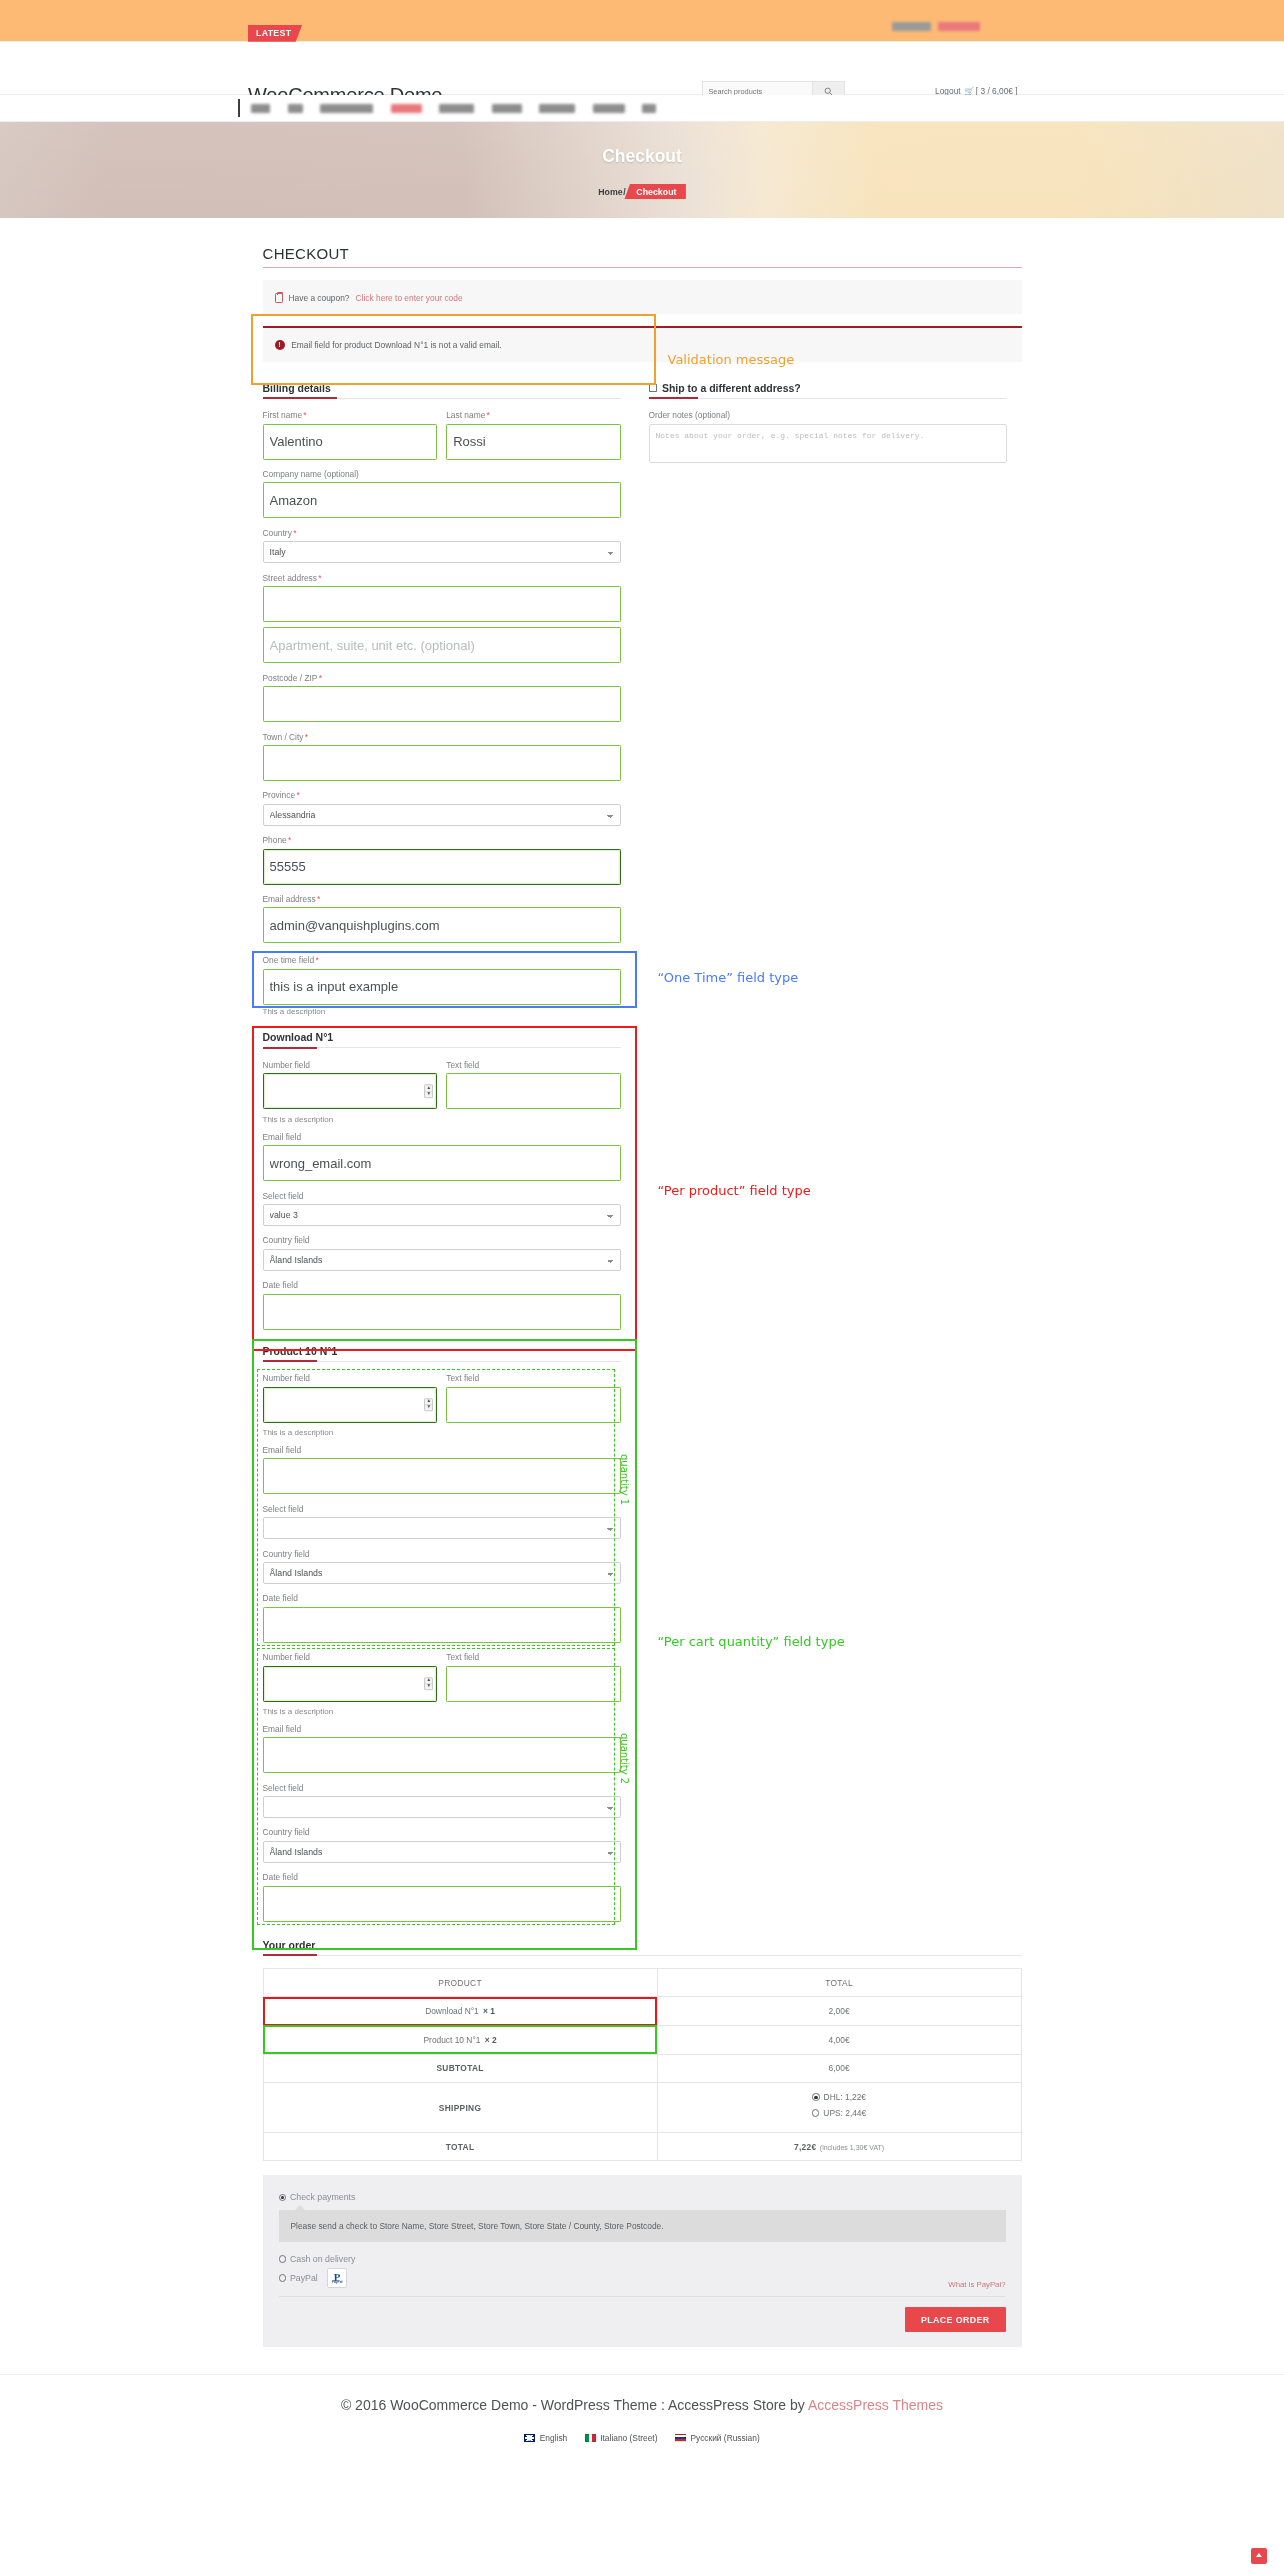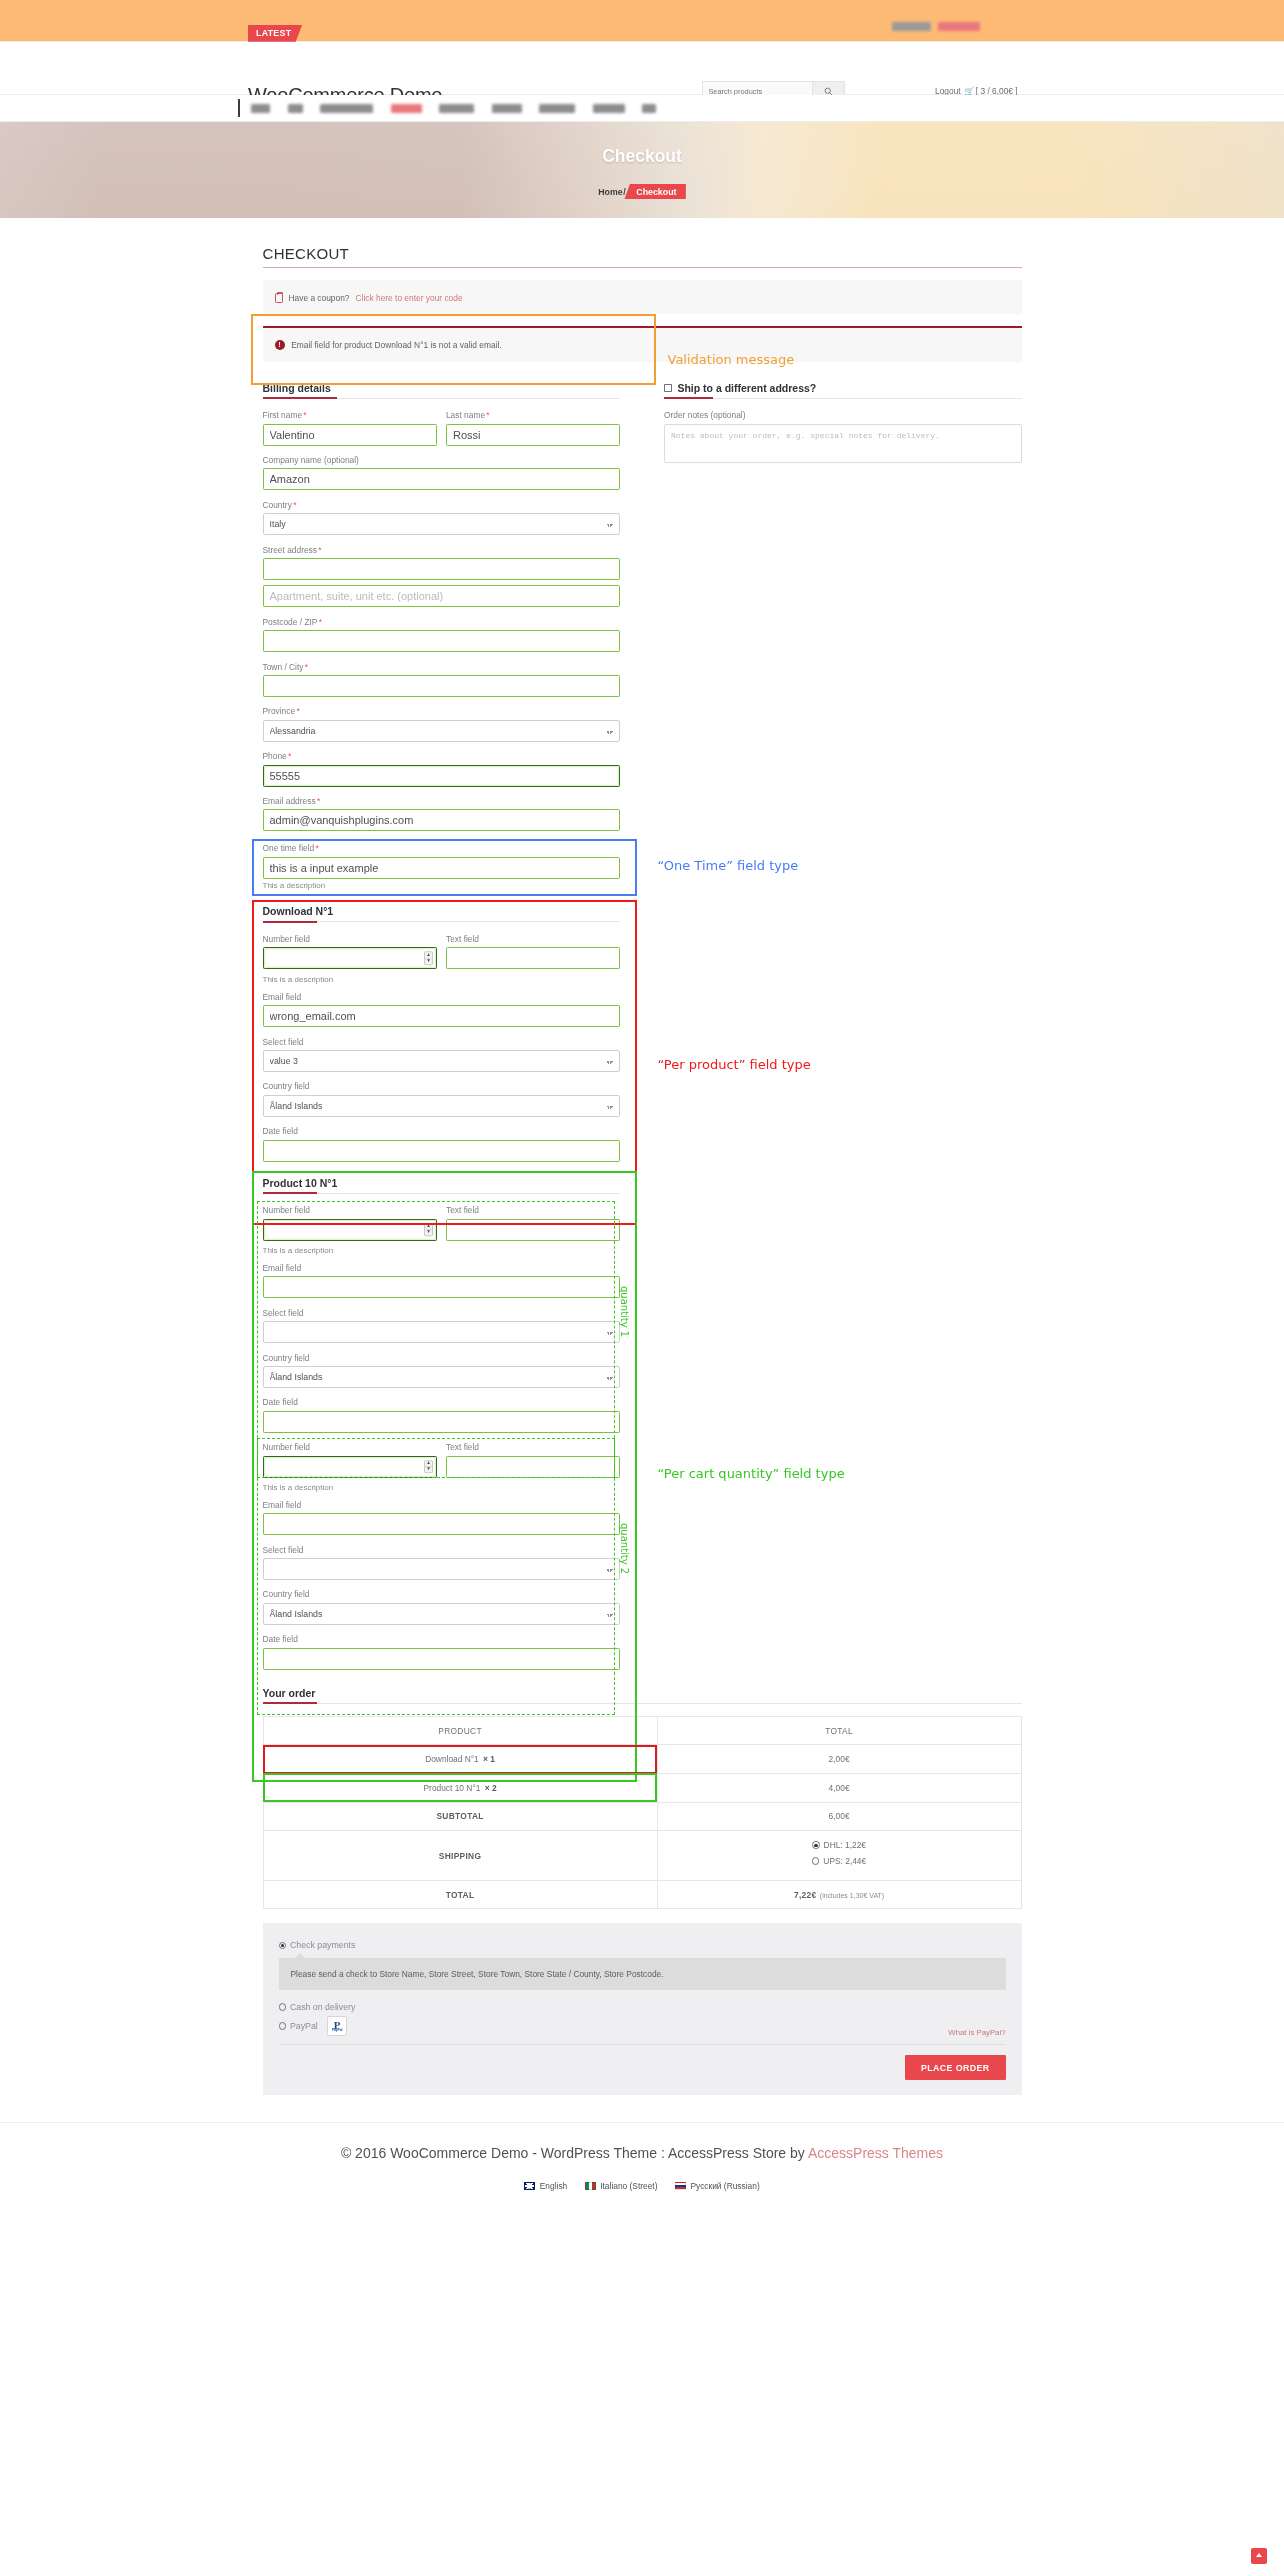--- a/index.html
+++ b/index.html
@@ -98,36 +98,36 @@
 
   .err-wrap { position:relative; margin-top: 12px; }
   .err-top-rule { height:2px; background:#9c1b26; }
   .err-box { background:#f7f7f7; padding: 12px 12px; font-size:8.4px; color:#5f6265; display:flex; align-items:center; gap:6.7px; }
   .err-ico { width:10px; height:10px; border-radius:50%; background:#9c1b26; color:#fff; font-size:7.4px; font-weight:bold; display:flex; align-items:center; justify-content:center; line-height:1; }
 
   
   .anno-box { position:absolute; pointer-events:none; z-index:5; }
   .anno-label { position:absolute; z-index:6; font-size:13px; white-space:nowrap; font-family:"DejaVu Sans", sans-serif; }
 
-  .cols { display:flex; gap: 44px; margin-top: 20px; }
+  .cols { display:flex; gap: 28px; margin-top: 20px; }
   .col-left { width: 358px; }
   .col-right { width: 358px; }
 
   h3.sec-title { font-size:10.5px; color:#2f3236; font-weight:700; margin: 0 0 4px 0; }
   .sec-rule { position:relative; height:0.7px; background:#e6e6e6; margin-bottom: 12px; }
   .sec-rule::before { content:""; position:absolute; left:0; top:-0.7px; height:2px; width:49px; background:#b02a3b; }
   .sec-rule.w-long::before { width: 74px; }
   .sec-rule.w-mid::before { width: 54px; }
 
   .fld { margin-bottom: 9.4px; }
   .fld label { display:block; font-size:8.4px; color:#7d8084; margin-bottom: 3.4px; }
   .req { color:#f04b52; margin-left:1.3px; }
   .inp {
-    width:100%; height: 22px; border:0.7px solid #7cc142; background:#fff; border-radius:1.3px;
-    font-size:11px; color:#4d5053; padding: 0 6px; outline:none; font-family:"Liberation Sans", sans-serif;
+    width:100%; height: 36px; border:0.7px solid #7cc142; background:#fff; border-radius:1.3px;
+    font-size:13px; color:#4d5053; padding: 0 6px; outline:none; font-family:"Liberation Sans", sans-serif;
   }
   .inp::placeholder { color:#b8bbbd; }
   .inp.focus { border:0.7px solid #2f6a16; box-shadow: 0 0 0 1.3px rgba(124,193,66,.22) inset; }
   .sel {
     width:100%; height: 22px; border:0.7px solid #cfcfcf; background:#fff; border-radius:2px;
     font-size:8.8px; color:#4d5053; padding: 0 6px; outline:none; appearance:none;
     font-family:"Liberation Sans", sans-serif;
     background-image: linear-gradient(45deg, transparent 50%, #8b8e91 50%), linear-gradient(135deg, #8b8e91 50%, transparent 50%);
     background-position: calc(100% - 9.4px) 10px, calc(100% - 6px) 10px;
     background-size: 3.4px 3.4px, 3.4px 3.4px; background-repeat:no-repeat;

